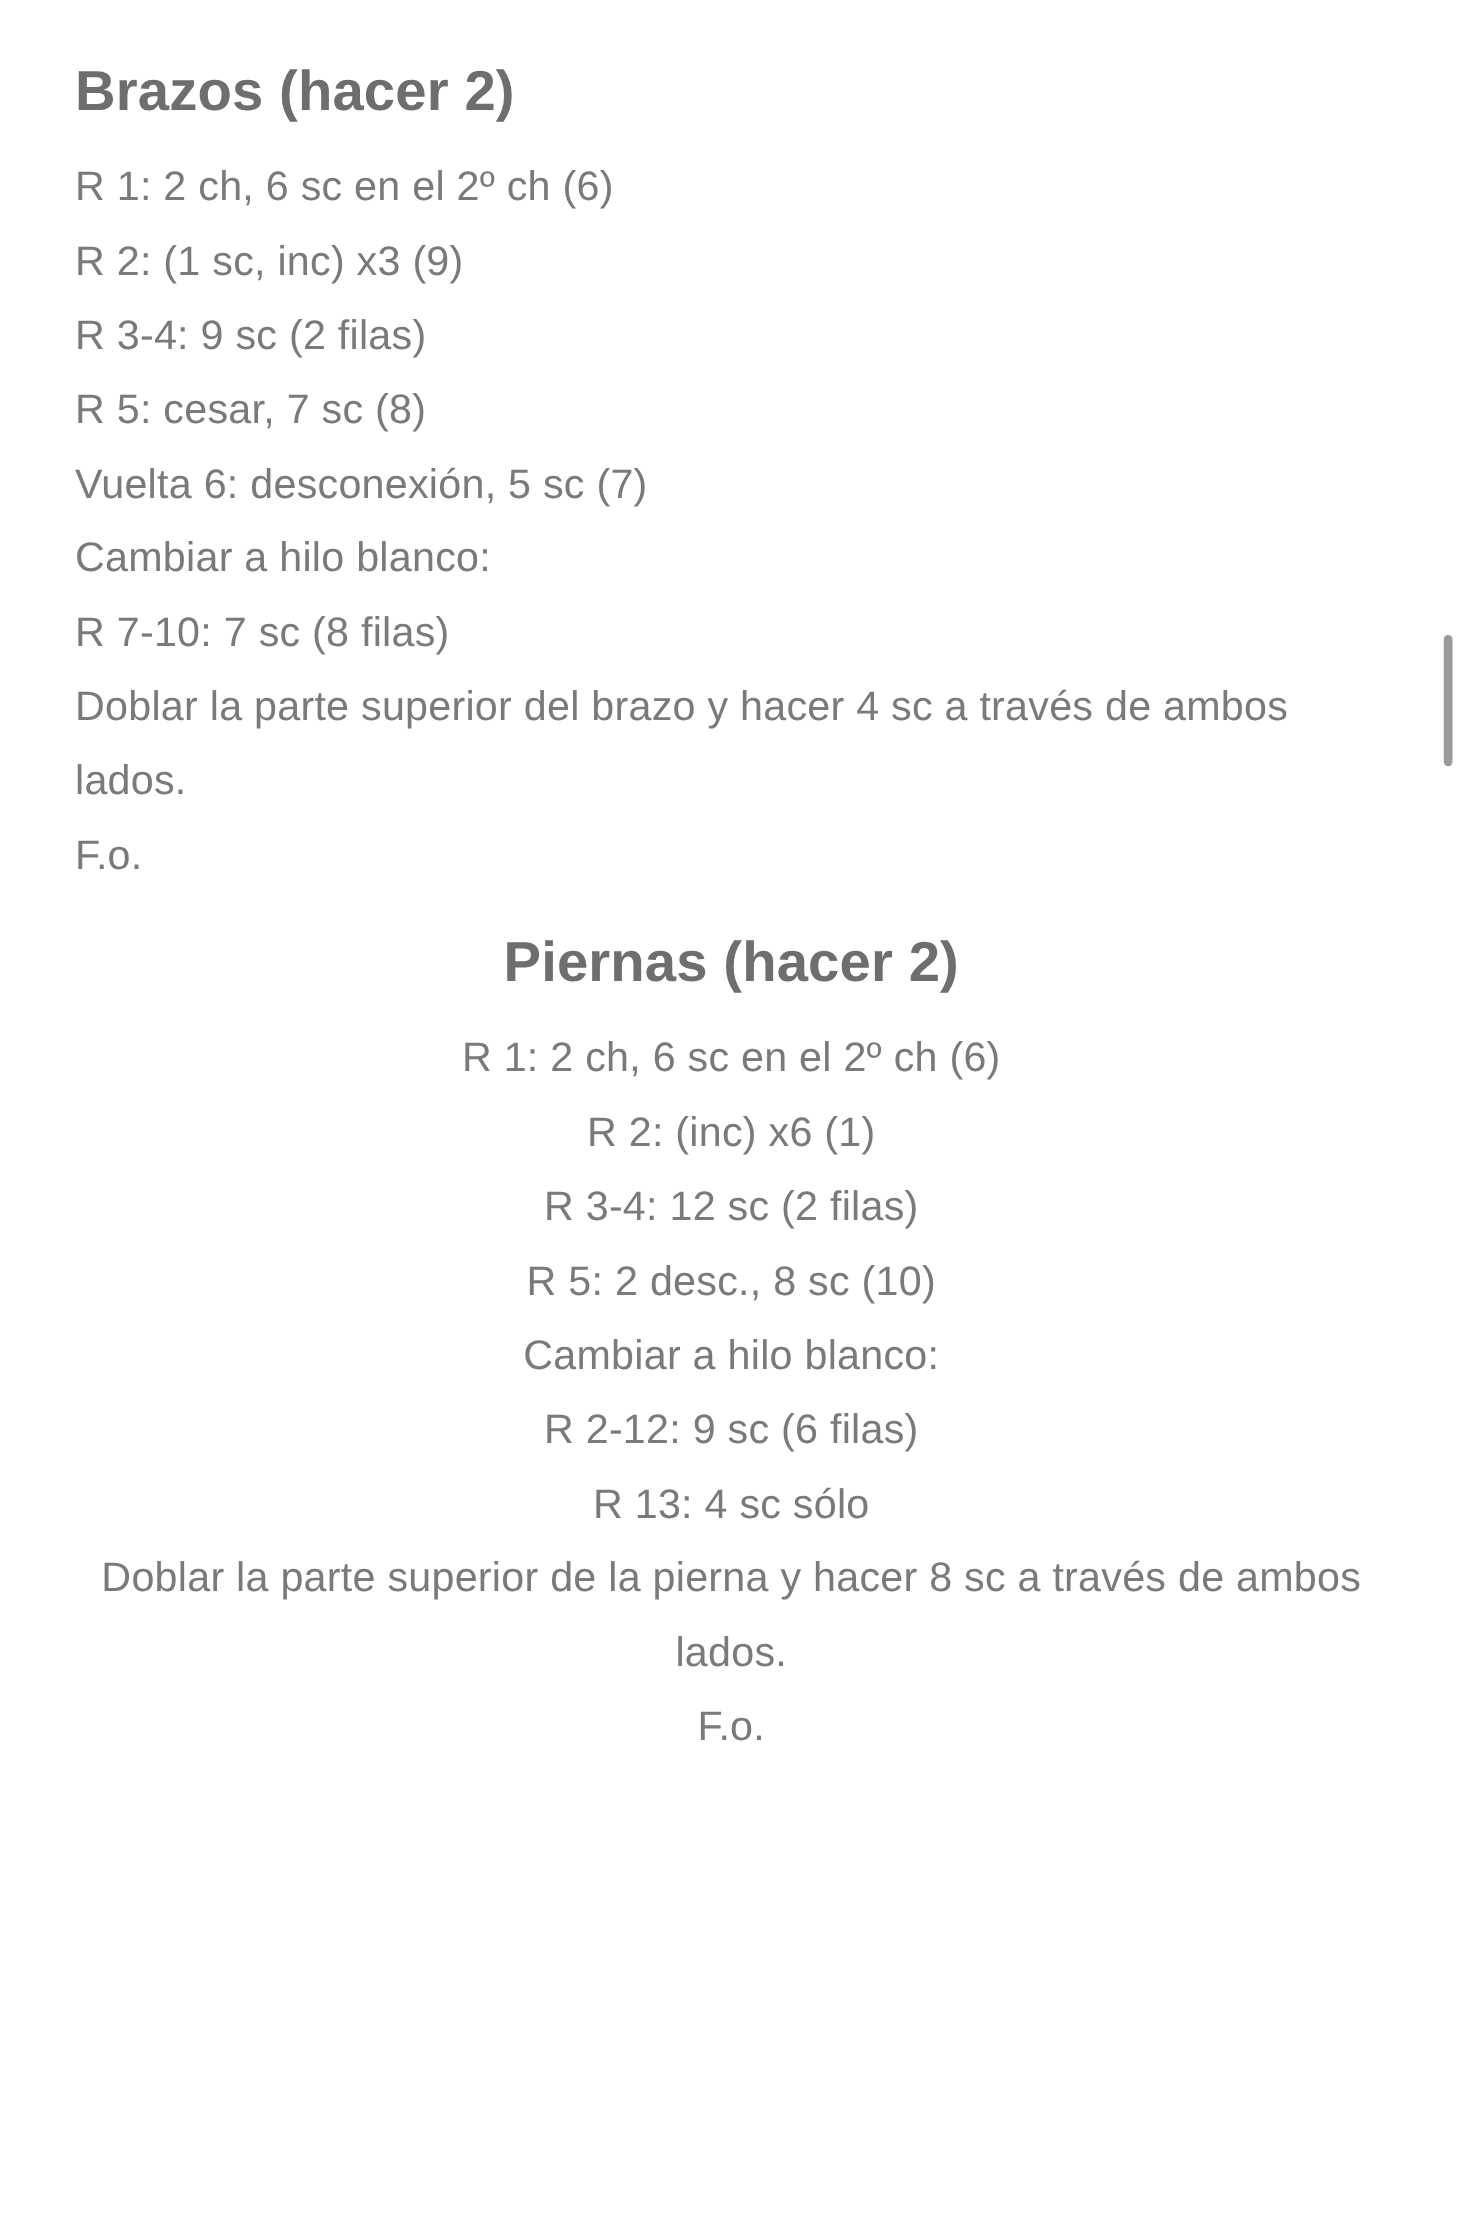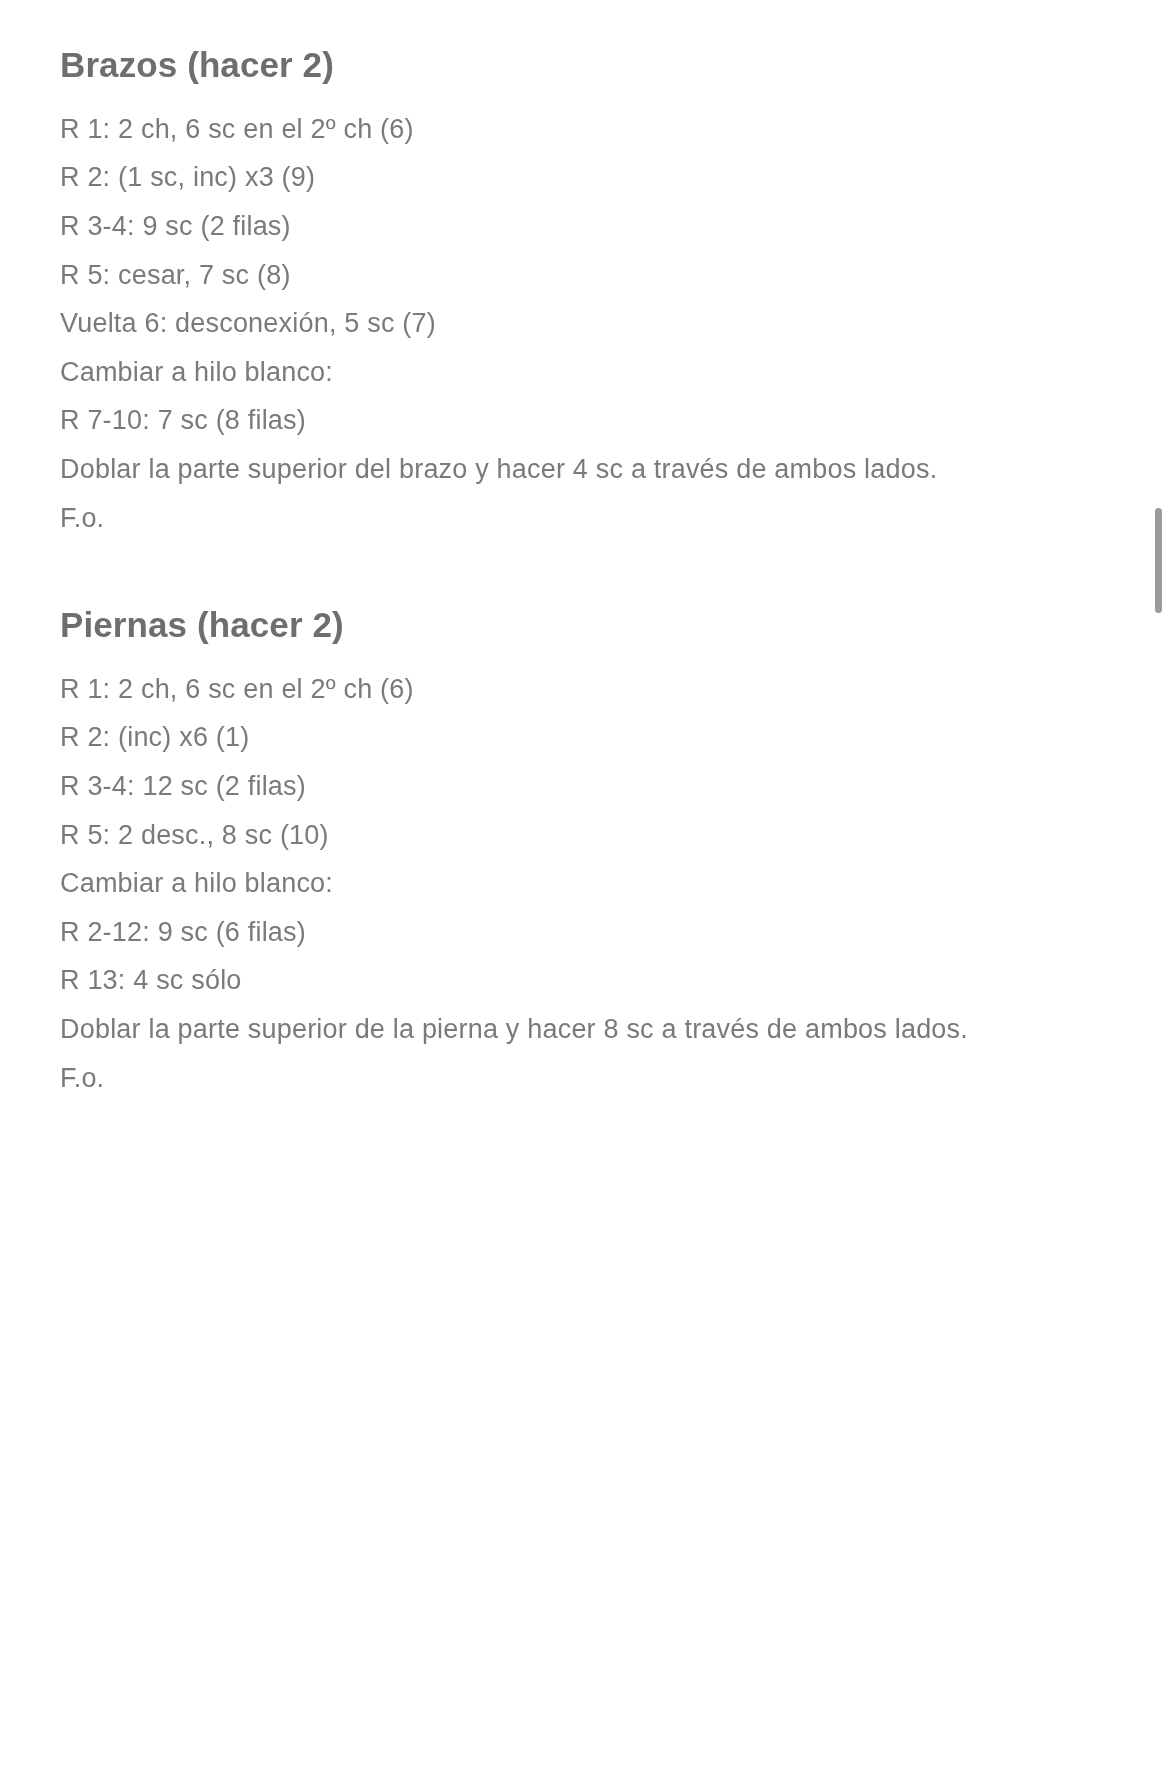--- a/index.html
+++ b/index.html
@@ -17,32 +17,33 @@
   }
   .page {
     box-sizing: border-box;
     padding: 40px 60px 0 60px;
     width: 1170px;
   }
   .section {
     margin: 0;
   }
   .section + .section {
-    margin-top: 58px;
+    margin-top: 24px;
+    text-align: center;
   }
   h2.section-title {
-    font-size: 35px;
+    font-size: 45px;
     font-weight: 700;
     color: #6e6e6e;
     margin: 0 0 14px 0;
     line-height: 1.45;
     letter-spacing: 0.1px;
   }
   p.line {
-    font-size: 27px;
+    font-size: 33px;
     font-weight: 400;
     color: #7a7a7a;
     margin: 0;
     line-height: 1.80;
     letter-spacing: 0.2px;
   }
   .scrollbar-track {
     position: absolute;
     top: 0;
     right: 4px;

